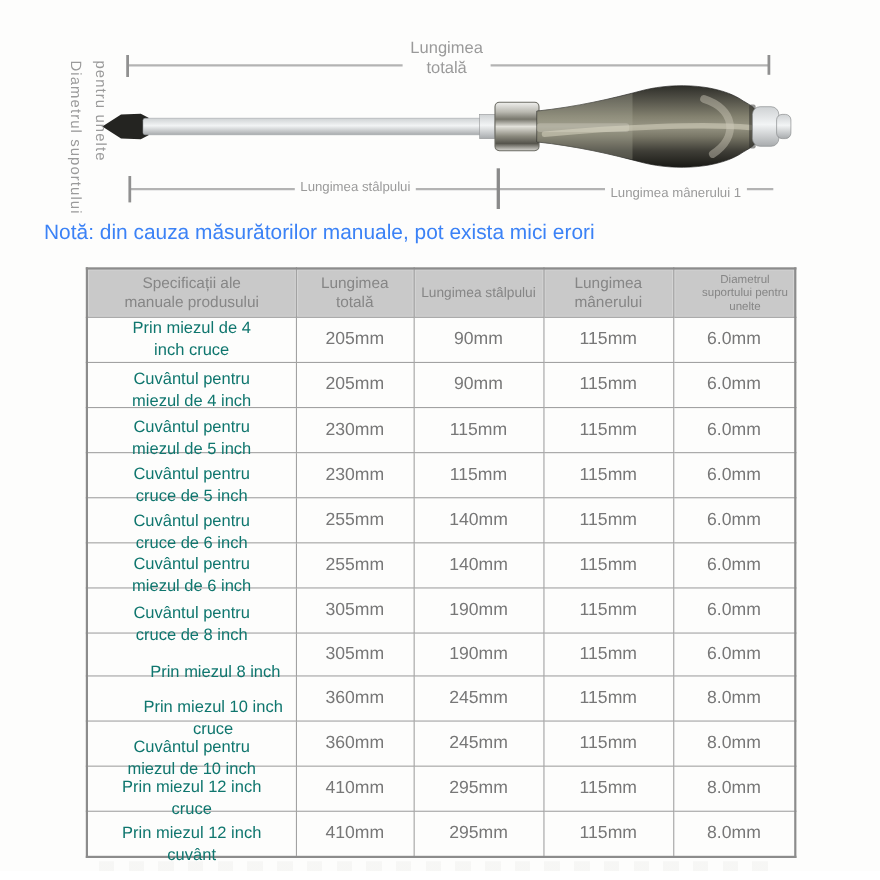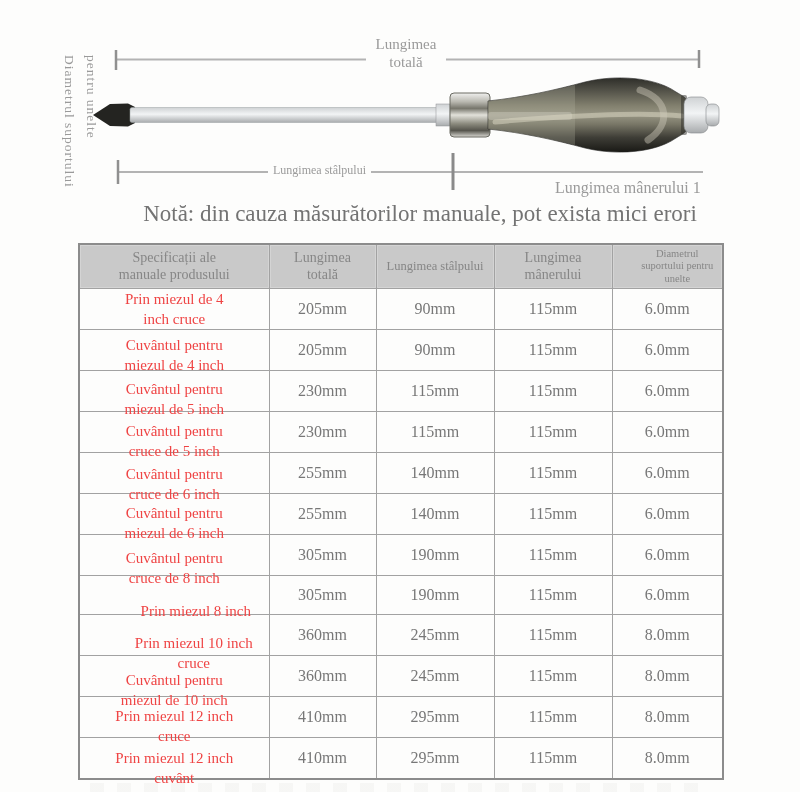--- a/index.html
+++ b/index.html
@@ -1,35 +1,35 @@
 <!DOCTYPE html>
 <html><head>
 <meta charset="utf-8">
 <style>
   html,body{margin:0;padding:0;background:#ffffff;}
   .canvas{
     position:relative;width:800px;height:792px;background:#fdfdfc;
-    overflow:hidden;font-family:Liberation Serif, serif;
+    overflow:hidden;font-family:Liberation Sans, sans-serif;
   }
   
   .diagram{position:absolute;left:0;top:0;width:800px;height:235px;}
   .diagram svg{position:absolute;left:0;top:0;}
   .dim-label{position:absolute;color:#9a9a9a;background:#fdfdfc;text-align:center;}
   .label-total{left:366px;top:35px;width:80px;font-size:15px;line-height:18px;white-space:pre-line;}
   .label-shaft{left:268px;top:163px;font-size:12px;padding:0 5px;}
-  .label-handle{left:550px;top:179px;font-size:16px;padding:0 5px;}
+  .label-handle{left:550px;top:168px;font-size:12px;padding:0 5px;}
   .label-diameter{
     position:absolute;left:58px;top:55px;height:155px;
     writing-mode:vertical-lr;color:#9a9a9a;font-size:13.5px;line-height:22px;
     letter-spacing:1px;white-space:pre-line;text-align:left;
   }
   
   .note{
-    position:absolute;left:40px;top:201px;width:760px;text-align:center;
-    color:#737373;font-size:23px;
+    position:absolute;left:40px;top:201px;width:760px;text-align:left;
+    color:#3b82f6;font-size:19px;
   }
   
   .spec-table{
     position:absolute;left:78px;top:243px;width:644px;
     border-collapse:collapse;table-layout:fixed;
     border:2.5px solid #8c8c8c;
   }
   .spec-table th,.spec-table td{
     border:1.8px solid #a2a2a2;text-align:center;vertical-align:middle;
     padding:0;overflow:visible;
@@ -42,21 +42,21 @@
   }
   .hdr{white-space:pre-line;}
   .hdr-0{font-size:14px;line-height:17px;}
   .hdr-1{font-size:14px;line-height:17px;}
   .hdr-2{font-size:12.5px;line-height:15px;}
   .hdr-3{font-size:14px;line-height:17px;}
   .hdr-4{font-size:10.5px;line-height:12.5px;padding-left:20px;}
   .val-cell{color:#777777;font-size:16px;margin-left:40px;}
   .name-cell{position:relative;}
   .name-block{
-    position:relative;z-index:2;color:#ef4444;font-size:15px;line-height:20px;
+    position:relative;z-index:2;color:#0f766e;font-size:15px;line-height:20px;
     white-space:pre-line;
   }
   
   .r1 .name-block{transform:translateY(5px);}
   .r2 .name-block{transform:translateY(8px);}
   .r3 .name-block{transform:translateY(9px);}
   .r4 .name-block{transform:translateY(11px);}
   .r5 .name-block{transform:translateY(9px);}
   .r6 .name-block{transform:translateY(13px);}
   .r7 .name-block{transform:translateY(16px);padding-left:43px;}

